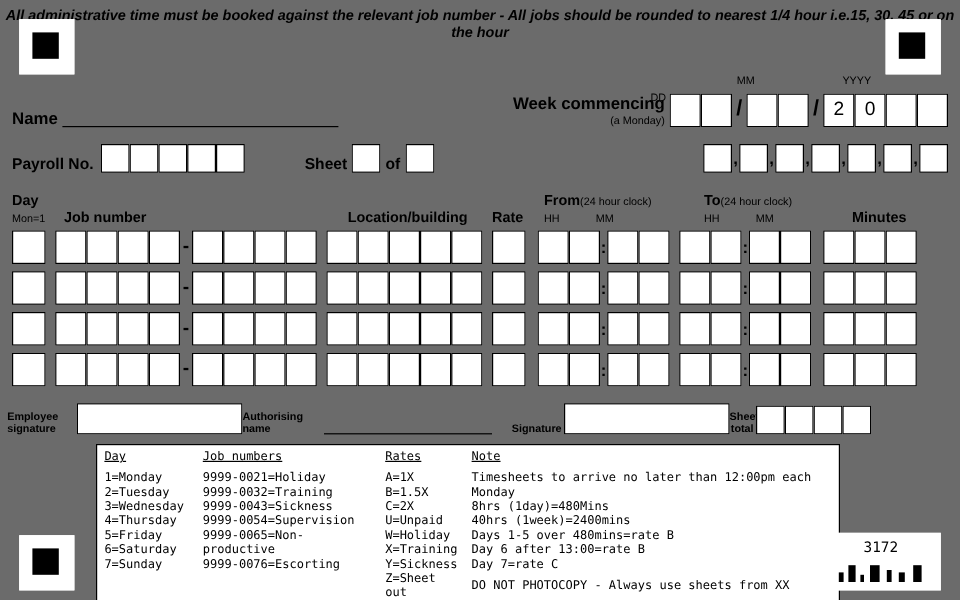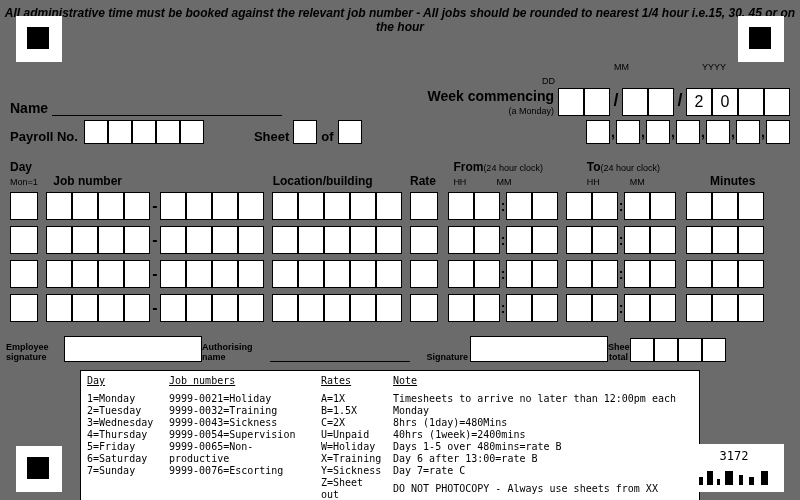--- a/index.html
+++ b/index.html
@@ -16,21 +16,21 @@
   .b26 { width: 26px; height: 28px; }
   .b28 { width: 28px; height: 28px; }
   .row { position: absolute; left: 10px; right: 10px; }
   .underline { border-bottom: 1px solid #000; display: inline-block; height: 14px; }
   .small { font-size: 9px; }
   .colon { display: inline-block; width: 6px; text-align: center; font-weight: bold; font-size: 14px; line-height: 28px; vertical-align: top; }
   .comma { display: inline-block; width: 6px; text-align: center; font-weight: bold; font-size: 14px; line-height: 24px; vertical-align: top; }
   .slash { display: inline-block; width: 12px; text-align: center; font-weight: bold; font-size: 18px; line-height: 32px; vertical-align: top; }
 
   
-  .r-name { top: 84px; }
+  .r-name { top: 74px; }
   .r-payroll { top: 120px; }
   .headers { position: absolute; top: 160px; left: 10px; right: 10px; font-weight: bold; font-size: 12px; }
   .grid-row { height: 32px; margin-bottom: 2px; }
   .dash { display: inline-block; width: 10px; text-align: center; font-weight: bold; font-size: 16px; line-height: 28px; vertical-align: top; }
 
   .sig-row { position: absolute; top: 336px; left: 6px; right: 6px; display: flex; align-items: flex-end; }
   .sig-box { background: #fff; border: 1px solid #000; height: 26px; }
 
   .legend { position: absolute; top: 370px; left: 80px; width: 620px; background: #fff; border: 1px solid #000; font-family: monospace; font-size: 10px; line-height: 12px; }
   .legend td { vertical-align: top; padding: 2px 4px; }
@@ -101,21 +101,21 @@
   <span class="box b22"></span>
     <span class="comma">,</span>
   <span class="box b22"></span>
     <span class="comma">,</span>
   <span class="box b22"></span>
 </div>
 
 <div class="headers">
   <span style="display:inline-block;width:34px;"><span>Day</span><br><span class="small" style="font-weight:normal;">Mon=1</span></span>
   <span style="display:inline-block;width:222px;padding-left:6px;">Job number</span>
-  <span style="display:inline-block;width:134px;">Location/building</span>
+  <span style="display:inline-block;width:134px;text-align:center;">Location/building</span>
   <span style="display:inline-block;width:40px;">Rate</span>
   <span style="display:inline-block;width:130px;"><span>From</span><span class="small" style="font-weight:normal;">(24 hour clock)</span><br><span class="small" style="font-weight:normal;"><span>HH</span>&nbsp;&nbsp;&nbsp;&nbsp;&nbsp;&nbsp;&nbsp;&nbsp;&nbsp;&nbsp;&nbsp;&nbsp;<span>MM</span></span></span>
   <span style="display:inline-block;width:120px;"><span>To</span><span class="small" style="font-weight:normal;">(24 hour clock)</span><br><span class="small" style="font-weight:normal;"><span>HH</span>&nbsp;&nbsp;&nbsp;&nbsp;&nbsp;&nbsp;&nbsp;&nbsp;&nbsp;&nbsp;&nbsp;&nbsp;<span>MM</span></span></span>
   <span style="display:inline-block;">Minutes</span>
 </div>
 
 <div style="position:absolute; top:192px; left:10px; right:10px;">
   <div id="grid-rows">
       <div class="grid-row"><span class="box b28"></span><span style="display:inline-block;width:8px;"></span><span class="box b26"></span><span class="box b26"></span><span class="box b26"></span><span class="box b26"></span><span class="dash">-</span><span class="box b26"></span><span class="box b26"></span><span class="box b26"></span><span class="box b26"></span><span style="display:inline-block;width:8px;"></span><span class="box b26"></span><span class="box b26"></span><span class="box b26"></span><span class="box b26"></span><span class="box b26"></span><span style="display:inline-block;width:8px;"></span><span class="box b28"></span><span style="display:inline-block;width:10px;"></span><span class="box b26"></span><span class="box b26"></span><span class="colon">:</span><span class="box b26"></span><span class="box b26"></span><span style="display:inline-block;width:8px;"></span><span class="box b26"></span><span class="box b26"></span><span class="colon">:</span><span class="box b26"></span><span class="box b26"></span><span style="display:inline-block;width:10px;"></span><span class="box b26"></span><span class="box b26"></span><span class="box b26"></span></div>
       <div class="grid-row"><span class="box b28"></span><span style="display:inline-block;width:8px;"></span><span class="box b26"></span><span class="box b26"></span><span class="box b26"></span><span class="box b26"></span><span class="dash">-</span><span class="box b26"></span><span class="box b26"></span><span class="box b26"></span><span class="box b26"></span><span style="display:inline-block;width:8px;"></span><span class="box b26"></span><span class="box b26"></span><span class="box b26"></span><span class="box b26"></span><span class="box b26"></span><span style="display:inline-block;width:8px;"></span><span class="box b28"></span><span style="display:inline-block;width:10px;"></span><span class="box b26"></span><span class="box b26"></span><span class="colon">:</span><span class="box b26"></span><span class="box b26"></span><span style="display:inline-block;width:8px;"></span><span class="box b26"></span><span class="box b26"></span><span class="colon">:</span><span class="box b26"></span><span class="box b26"></span><span style="display:inline-block;width:10px;"></span><span class="box b26"></span><span class="box b26"></span><span class="box b26"></span></div>

